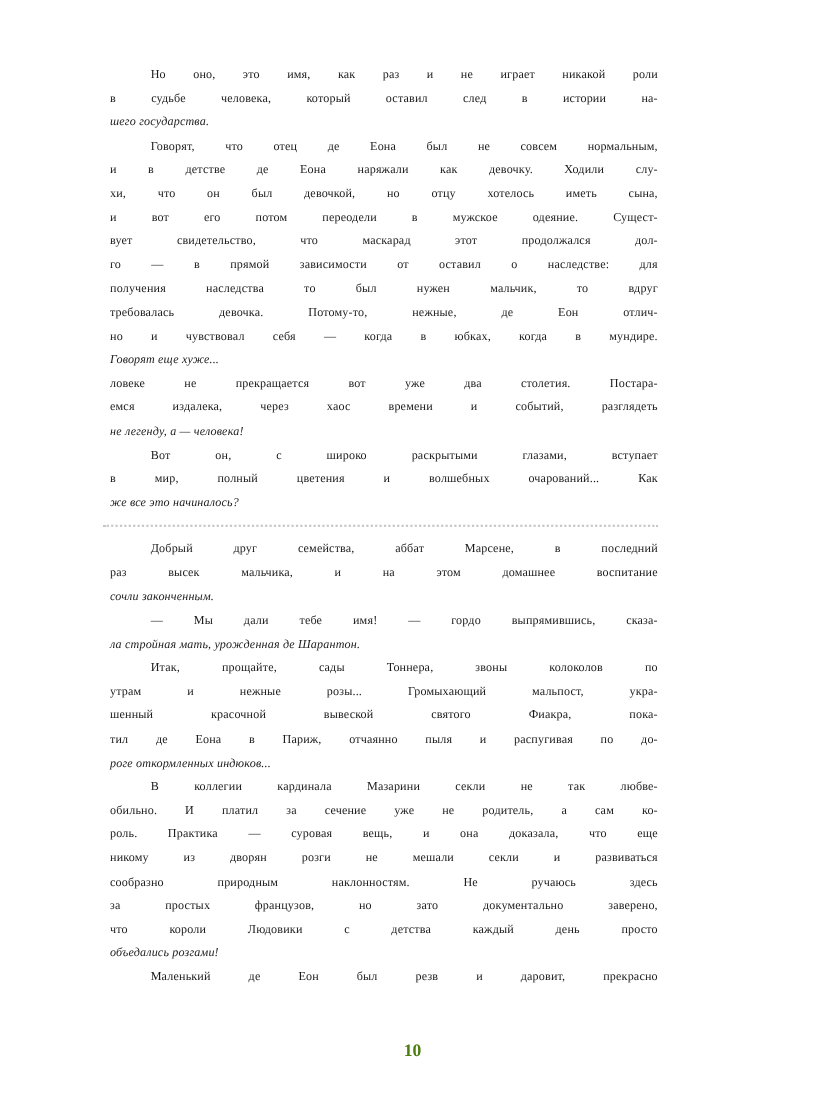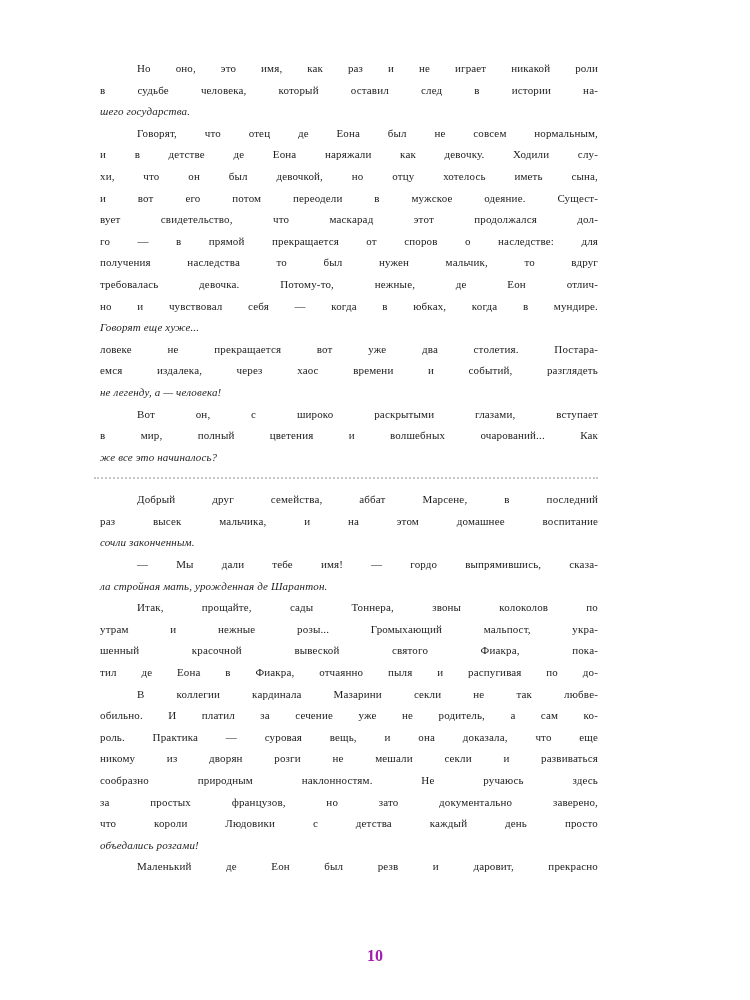--- a/index.html
+++ b/index.html
@@ -39,41 +39,41 @@
     width: 504px;
   }
   .page-number {
     position: absolute;
     left: 0;
     width: 750px;
     top: 947px;
     text-align: center;
     font-size: 16px;
     font-weight: bold;
-    color: #a21caf;
+    color: #4d7c0f;
   }
 </style>
 </head>
 <body>
 
 <div class="book-page">
   <div class="text-block">
       <div class="section">
         <div class="paragraph">
           <div class="line first">Но оно, это имя, как раз и не играет никакой роли</div>
           <div class="line">в судьбе человека, который оставил след в истории на-</div>
           <div class="line last">шего государства.</div>
         </div>
         <div class="paragraph">
           <div class="line first">Говорят, что отец де Еона был не совсем нормальным,</div>
           <div class="line">и в детстве де Еона наряжали как девочку. Ходили слу-</div>
           <div class="line">хи, что он был девочкой, но отцу хотелось иметь сына,</div>
           <div class="line">и вот его потом переодели в мужское одеяние. Сущест-</div>
           <div class="line">вует свидетельство, что маскарад этот продолжался дол-</div>
-          <div class="line">го — в прямой прекращается от споров о наследстве: для</div>
+          <div class="line">го — в прямой зависимости от оставил о наследстве: для</div>
           <div class="line">получения наследства то был нужен мальчик, то вдруг</div>
           <div class="line">требовалась девочка. Потому-то, нежные, де Еон отлич-</div>
           <div class="line">но и чувствовал себя — когда в юбках, когда в мундире.</div>
           <div class="line last">Говорят еще хуже...</div>
         </div>
         <div class="paragraph">
           <div class="line">ловеке не прекращается вот уже два столетия. Постара-</div>
           <div class="line">емся издалека, через хаос времени и событий, разглядеть</div>
           <div class="line last">не легенду, а — человека!</div>
         </div>
@@ -91,21 +91,22 @@
           <div class="line last">сочли законченным.</div>
         </div>
         <div class="paragraph">
           <div class="line first">— Мы дали тебе имя! — гордо выпрямившись, сказа-</div>
           <div class="line last">ла стройная мать, урожденная де Шарантон.</div>
         </div>
         <div class="paragraph">
           <div class="line first">Итак, прощайте, сады Тоннера, звоны колоколов по</div>
           <div class="line">утрам и нежные розы... Громыхающий мальпост, укра-</div>
           <div class="line">шенный красочной вывеской святого Фиакра, пока-</div>
-          <div class="line">тил де Еона в Фиакра, отчаянно пыля и распугивая по до-</div>
+          <div class="line">тил де Еона в Париж, отчаянно пыля и распугивая по до-</div>
+          <div class="line last">роге откормленных индюков...</div>
         </div>
         <div class="paragraph">
           <div class="line first">В коллегии кардинала Мазарини секли не так любве-</div>
           <div class="line">обильно. И платил за сечение уже не родитель, а сам ко-</div>
           <div class="line">роль. Практика — суровая вещь, и она доказала, что еще</div>
           <div class="line">никому из дворян розги не мешали секли и развиваться</div>
           <div class="line">сообразно природным наклонностям. Не ручаюсь здесь</div>
           <div class="line">за простых французов, но зато документально заверено,</div>
           <div class="line">что короли Людовики с детства каждый день просто</div>
           <div class="line last">объедались розгами!</div>

